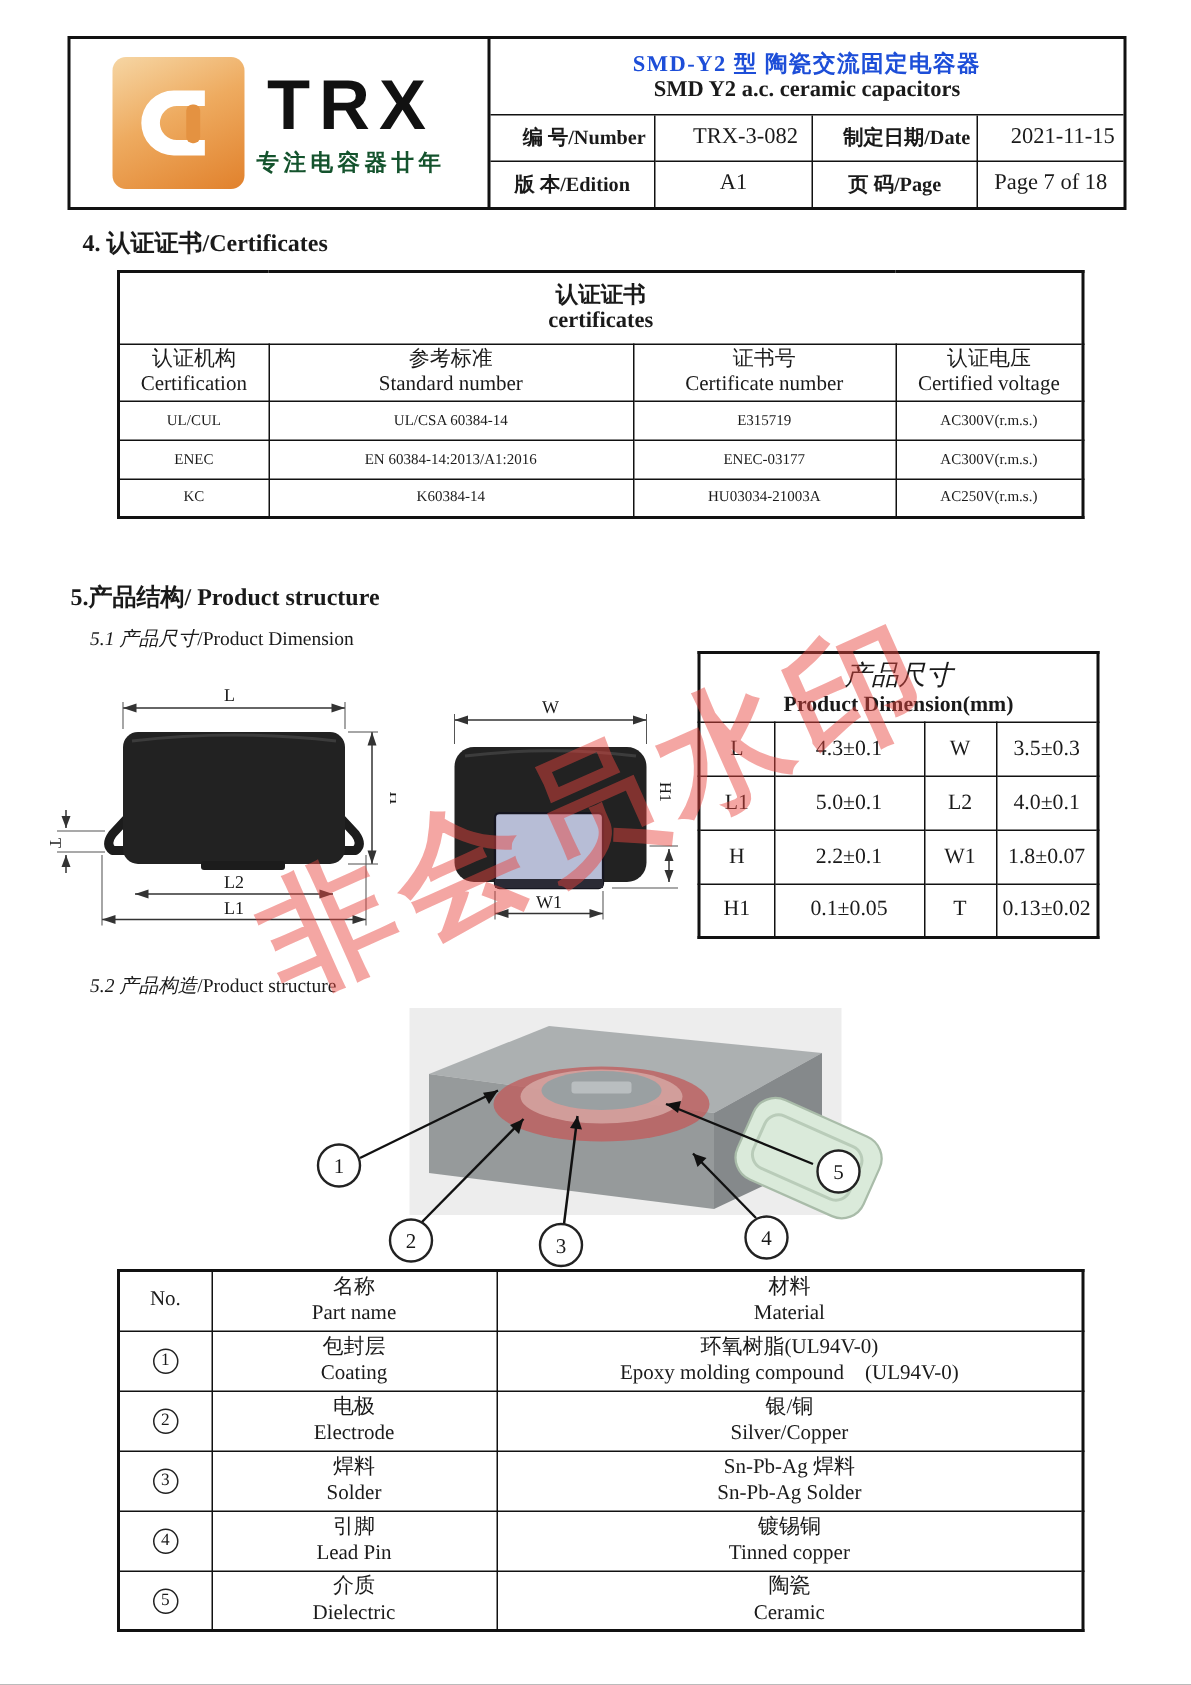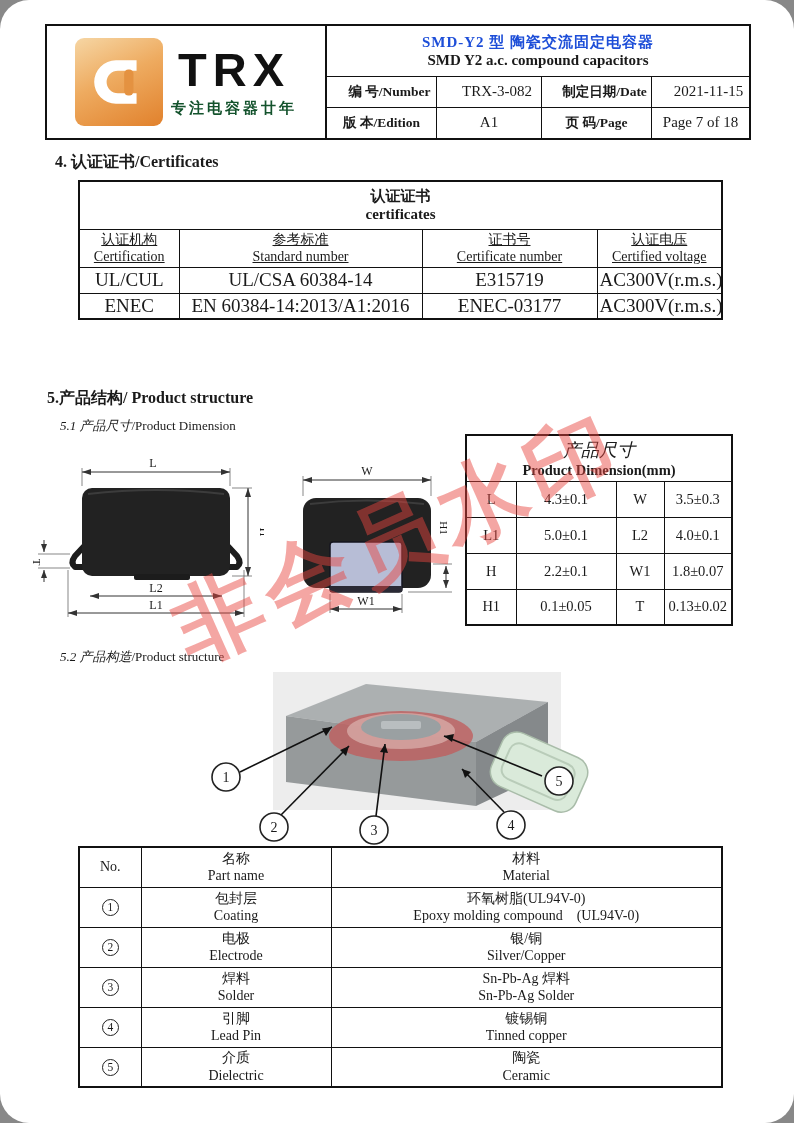--- a/index.html
+++ b/index.html
@@ -5,21 +5,20 @@
   * { box-sizing: border-box; margin: 0; padding: 0; }
   html,body { background:#888; }
   .page {
     position: relative;
     width: 794px; height: 1123px;
     margin: 0 auto;
     background: #ffffff;
     font-family: "Liberation Serif", serif;
     color: #1a1a1a;
     overflow: hidden;
-    border-radius: 29px;
   }
   
   .header {
     position: absolute; left: 45px; top: 24px;
     width: 706px; height: 116px;
     border: 2.5px solid #111;
     display: flex;
   }
   .logo-cell {
     width: 280px; border-right: 2px solid #111;
@@ -57,22 +56,22 @@
   .sec-heading { position: absolute; font-weight: bold; font-size: 16px; }
   .sub-heading { position: absolute; font-size: 13px; }
   .sub-heading .cn { font-style: italic; }
   
   table { border-collapse: collapse; table-layout: fixed; }
   td, th { border: 1.5px solid #111; text-align: center; vertical-align: middle; font-weight: normal; padding: 1px 2px; }
   .cert-table { position: absolute; left: 78px; top: 180px; width: 643px; border: 2px solid #111; }
   .cert-table .title-row td { height: 48px; }
   .cert-table .title-cn { font-weight: bold; font-size: 15px; display: block; }
   .cert-table .title-en { font-weight: bold; font-size: 15px; display: block; }
-  .cert-table .hdr td { height: 38px; font-size: 14px; line-height: 1.25; text-decoration: underline; }
-  .cert-table .drow td { height: 26px; font-size: 19px; }
+  .cert-table .hdr td { height: 38px; font-size: 14px; line-height: 1.25; }
+  .cert-table .drow td { height: 26px; font-size: 10px; }
   .two-line span { display: block; line-height: 1.25; }
   .dim-table { position: absolute; left: 465px; top: 434px; width: 266px; border: 2px solid #111; }
   .dim-table .title-row td { height: 46px; font-size: 14.5px; }
   .dim-table .title-cn { display:block; font-style: italic; font-size: 18px; }
   .dim-table .title-en { display:block;font-weight:bold; }
   .dim-table .drow td { height: 36px; font-size: 14.5px; }
   .parts-table { position: absolute; left: 78px; top: 846px; width: 643px; border: 2px solid #111; }
   .parts-table td { height: 40px; font-size: 14px; line-height: 1.3; }
   .circ-num {
     display: inline-flex; width: 17px; height: 17px;
@@ -107,21 +106,21 @@
         </svg>
       </div>
       <div class="logo-text-col">
         <div class="logo-brand">TRX</div>
         <div class="logo-slogan">专注电容器廿年</div>
       </div>
     </div>
     <div class="head-right">
       <div class="head-title">
         <div class="t-cn">SMD-Y2 型 陶瓷交流固定电容器</div>
-        <div class="t-en">SMD Y2 a.c. compound capacitors</div>
+        <div class="t-en">SMD Y2 a.c. ceramic capacitors</div>
       </div>
       <div class="head-grid">
         <div class="hg lab br bb">编 号/Number</div>
         <div class="hg val br bb">TRX-3-082</div>
         <div class="hg lab br bb">制定日期/Date</div>
         <div class="hg val bb">2021-11-15</div>
         <div class="hg lab br">版 本/Edition</div>
         <div class="hg val br">A1</div>
         <div class="hg lab br">页 码/Page</div>
         <div class="hg val">Page 7 of 18</div>
@@ -168,20 +167,26 @@
       <td>UL/CSA 60384-14</td>
       <td>E315719</td>
       <td>AC300V(r.m.s.)</td>
     </tr>
     <tr class="drow">
       <td>ENEC</td>
       <td>EN 60384-14:2013/A1:2016</td>
       <td>ENEC-03177</td>
       <td>AC300V(r.m.s.)</td>
     </tr>
+    <tr class="drow">
+      <td>KC</td>
+      <td>K60384-14</td>
+      <td>HU03034-21003A</td>
+      <td>AC250V(r.m.s.)</td>
+    </tr>
   </tbody>
     </table>
 
   <div class="sec-heading" style="left:47px; top:388px;">5.产品结构/ Product structure</div>
   <div class="sub-heading" style="left:60px; top:417px;"><span class="cn">5.1 产品尺寸</span><span>/Product Dimension</span></div>
 
   <svg class="fig" style="left:26px; top:446px;" width="238" height="178" viewBox="0 0 238 178">
 
     <path d="M62,96 L49,110 Q44,117 49,121 L68,121" fill="none" stroke="#1c1c1c" stroke-width="6" stroke-linejoin="round" stroke-linecap="round"></path>
     <path d="M198,96 L211,110 Q216,117 211,121 L192,121" fill="none" stroke="#1c1c1c" stroke-width="6" stroke-linejoin="round" stroke-linecap="round"></path>

